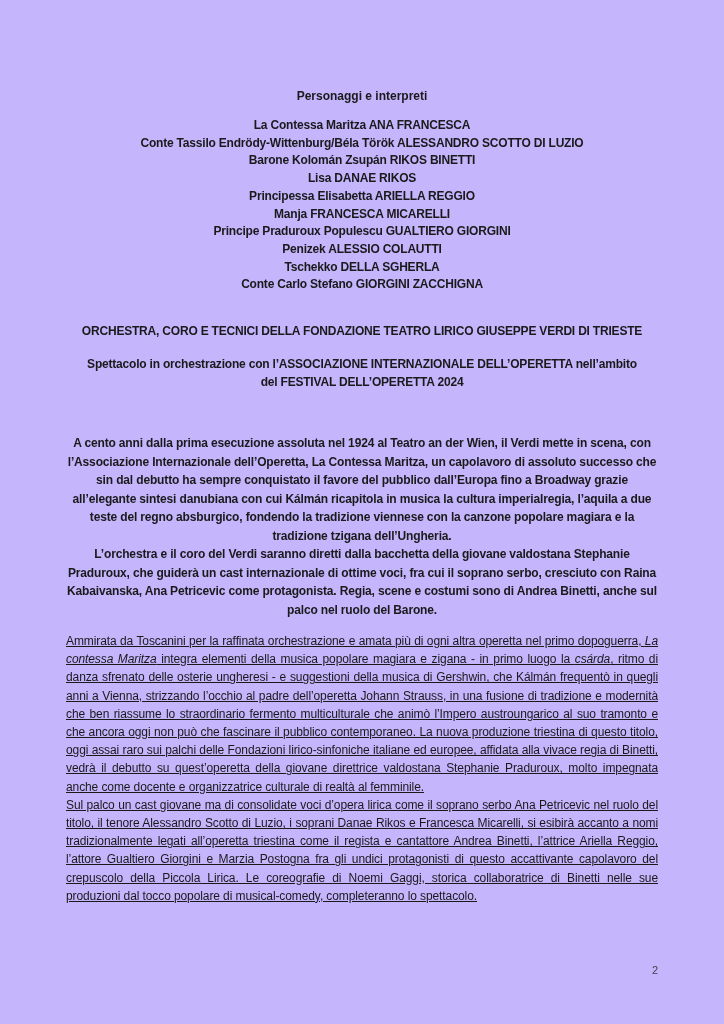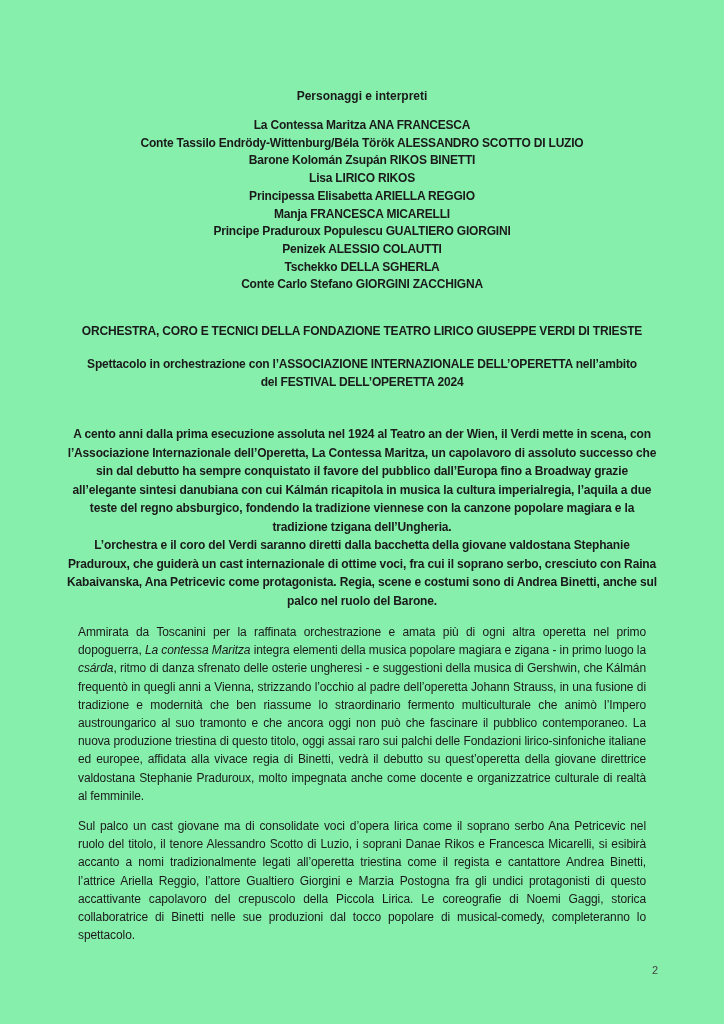--- a/index.html
+++ b/index.html
@@ -4,21 +4,21 @@
 <style>
   html, body {
     margin: 0;
     padding: 0;
     background: #ffffff;
   }
   .page {
     position: relative;
     width: 724px;
     height: 1024px;
-    background: #86efac;
+    background: #c4b5fd;
     font-family: "Liberation Sans", sans-serif;
     color: #1a1a1a;
     overflow: hidden;
   }
   .content {
     position: absolute;
     top: 87px;
     left: 66px;
     width: 592px;
   }
@@ -36,37 +36,38 @@
     justify-content: center;
     font-size: 12px;
     font-weight: bold;
     white-space: nowrap;
     letter-spacing: -0.2px;
   }
   .cast-line   { line-height: 17.7px; }
   .credit-line { line-height: 18px; margin-top: 28px; }
   .collab-block { margin-top: 15px; }
   .collab-line { line-height: 18px; }
-  .intro-block { margin-top: 34px; }
+  .intro-block { margin-top: 43px; }
   .intro-block p {
     margin: 0;
     font-size: 12px;
     font-weight: bold;
     line-height: 18.5px;
     text-align: center;
     letter-spacing: -0.15px;
   }
   .body-block { margin-top: 13px; }
   .body-block p {
-    margin: 12px;
+    margin: 0;
     font-size: 12px;
     font-weight: normal;
     line-height: 18.2px;
     text-align: justify;
     letter-spacing: -0.1px;
+    text-decoration: underline;
   }
   .body-block em { font-style: italic; }
   .page-number {
     position: absolute;
     top: 963px;
     right: 66px;
     font-size: 11px;
     line-height: 14px;
     color: #444444;
   }
@@ -76,21 +77,21 @@
 
 <div class="page">
   <div class="content">
 
     <p class="section-title">Personaggi e interpreti</p>
 
     <div class="cast-list">
       <div class="cast-line">La Contessa Maritza ANA FRANCESCA</div>
       <div class="cast-line">Conte Tassilo Endrödy-Wittenburg/Béla Török ALESSANDRO SCOTTO DI LUZIO</div>
       <div class="cast-line">Barone Kolomán Zsupán RIKOS BINETTI</div>
-      <div class="cast-line">Lisa LIRICO RIKOS</div>
+      <div class="cast-line">Lisa DANAE RIKOS</div>
       <div class="cast-line">Principessa Elisabetta ARIELLA REGGIO</div>
       <div class="cast-line">Manja FRANCESCA MICARELLI</div>
       <div class="cast-line">Principe Praduroux Populescu GUALTIERO GIORGINI</div>
       <div class="cast-line">Penizek ALESSIO COLAUTTI</div>
       <div class="cast-line">Tschekko DELLA SGHERLA</div>
       <div class="cast-line">Conte Carlo Stefano GIORGINI ZACCHIGNA</div>
     </div>
 
     <div class="credit-line">ORCHESTRA, CORO E TECNICI DELLA FONDAZIONE TEATRO LIRICO GIUSEPPE VERDI DI TRIESTE</div>
 

